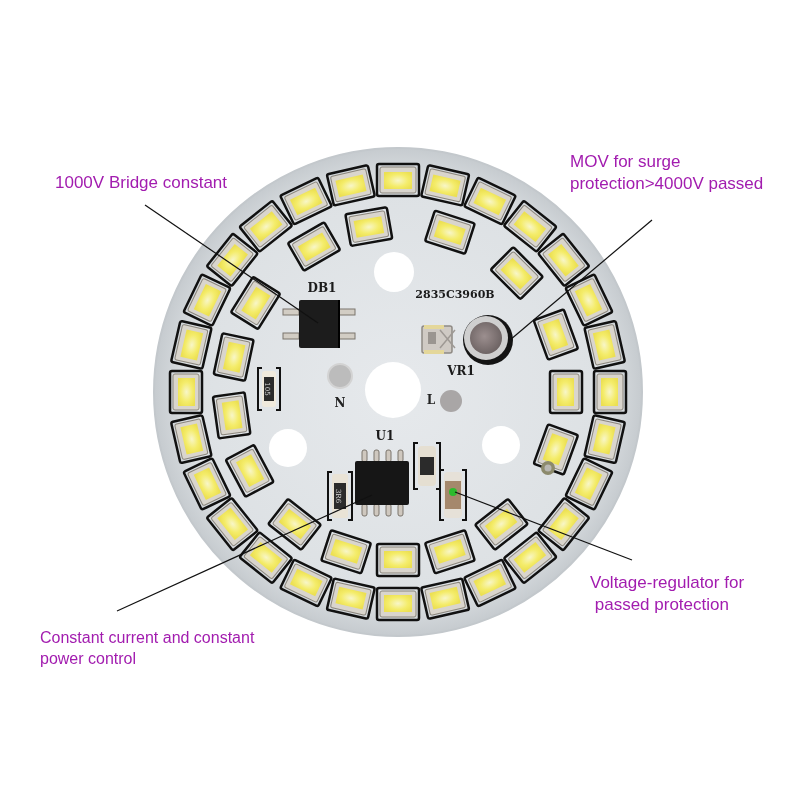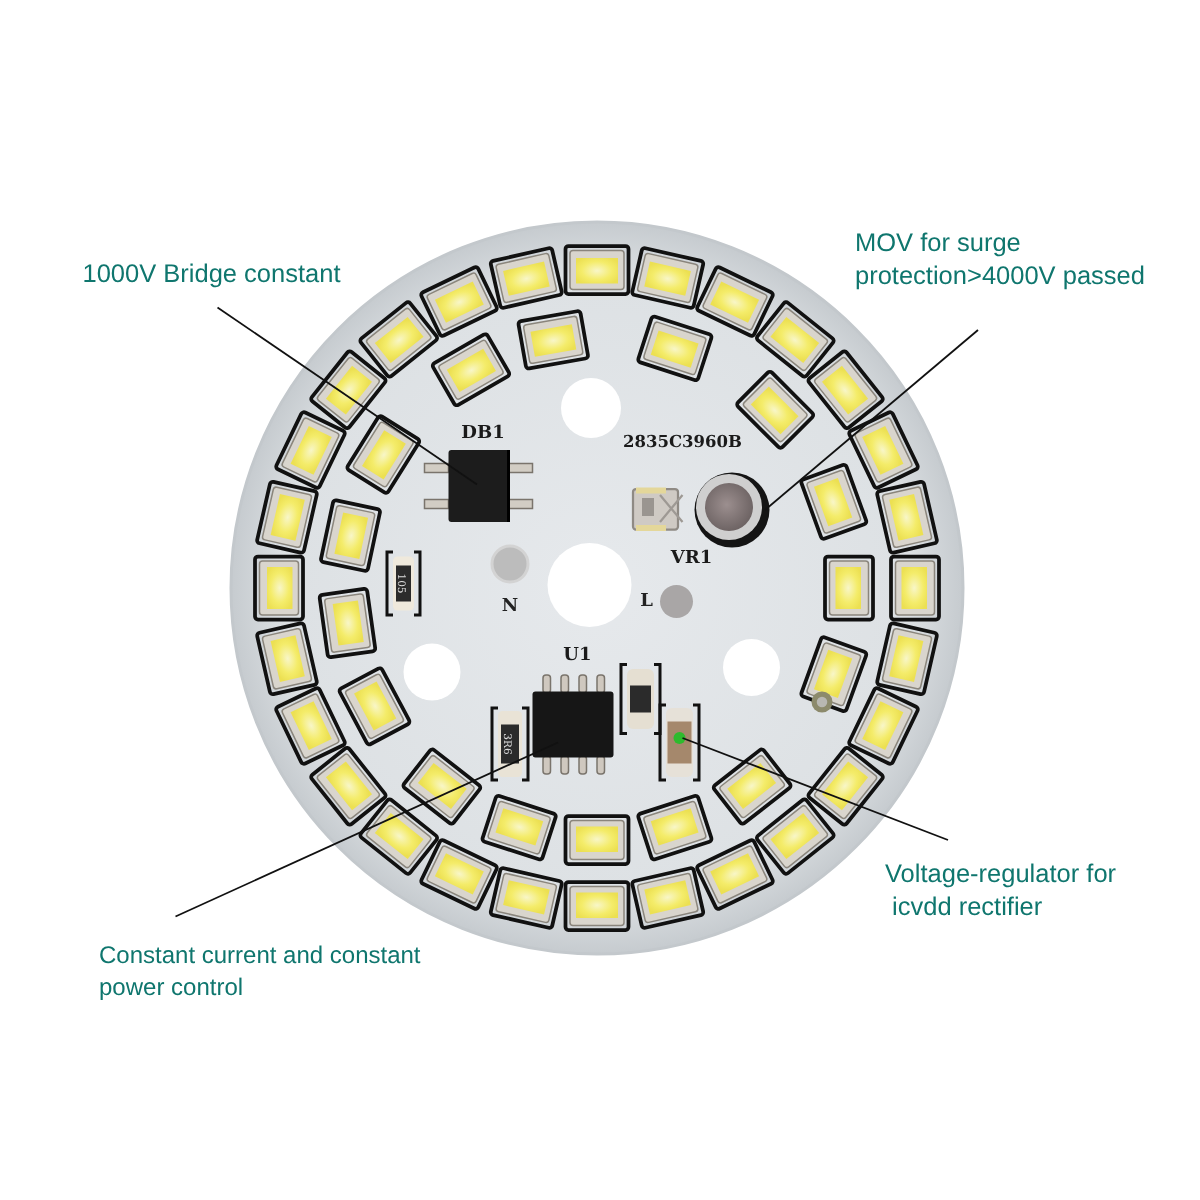--- a/index.html
+++ b/index.html
@@ -1,18 +1,18 @@
 <!DOCTYPE html>
 <html><head>
 <meta charset="utf-8">
 <style>
   html, body { margin:0; padding:0; background:#ffffff; }
   body { width:800px; height:800px; position:relative; overflow:hidden; font-family:"Liberation Sans", sans-serif; }
   #stage { position:absolute; left:0; top:0; width:800px; height:800px; }
-  .label { position:absolute; color:#0f766e; font-size:17px; line-height:22px; white-space:pre; font-family:"Liberation Sans", sans-serif; }
+  .label { position:absolute; color:#a21caf; font-size:17px; line-height:22px; white-space:pre; font-family:"Liberation Sans", sans-serif; }
   svg text { font-family:"DejaVu Serif", serif; }
 </style>
 </head>
 <body>
 
 <div id="stage">
   <svg id="board-svg" width="800" height="800" viewBox="0 0 800 800" xmlns="http://www.w3.org/2000/svg">
     <defs>
       <radialGradient id="boardGrad" cx="50%" cy="50%" r="50%">
         <stop offset="0%" stop-color="#e6e9ec"></stop>
@@ -341,16 +341,16 @@
       <line x1="652" y1="220" x2="510" y2="340"></line>
       <line x1="455" y1="492" x2="632" y2="560"></line>
       <line x1="117" y1="611" x2="372" y2="495"></line>
     </g>
   </svg>
 
   <div class="label" style="left:55px; top:172px;">1000V Bridge constant</div>
   <div class="label" style="left:570px; top:151px;">MOV for surge
 protection&gt;4000V passed</div>
   <div class="label" style="left:590px; top:572px;">Voltage-regulator for
- icvdd rectifier</div>
-  <div class="label" style="left:40px; top:627px; font-size:16px; line-height:21px;margin-left:26px;">Constant current and constant
+ passed protection</div>
+  <div class="label" style="left:40px; top:627px; font-size:16px; line-height:21px;">Constant current and constant
 power control</div>
 </div>
 
 </body></html>

